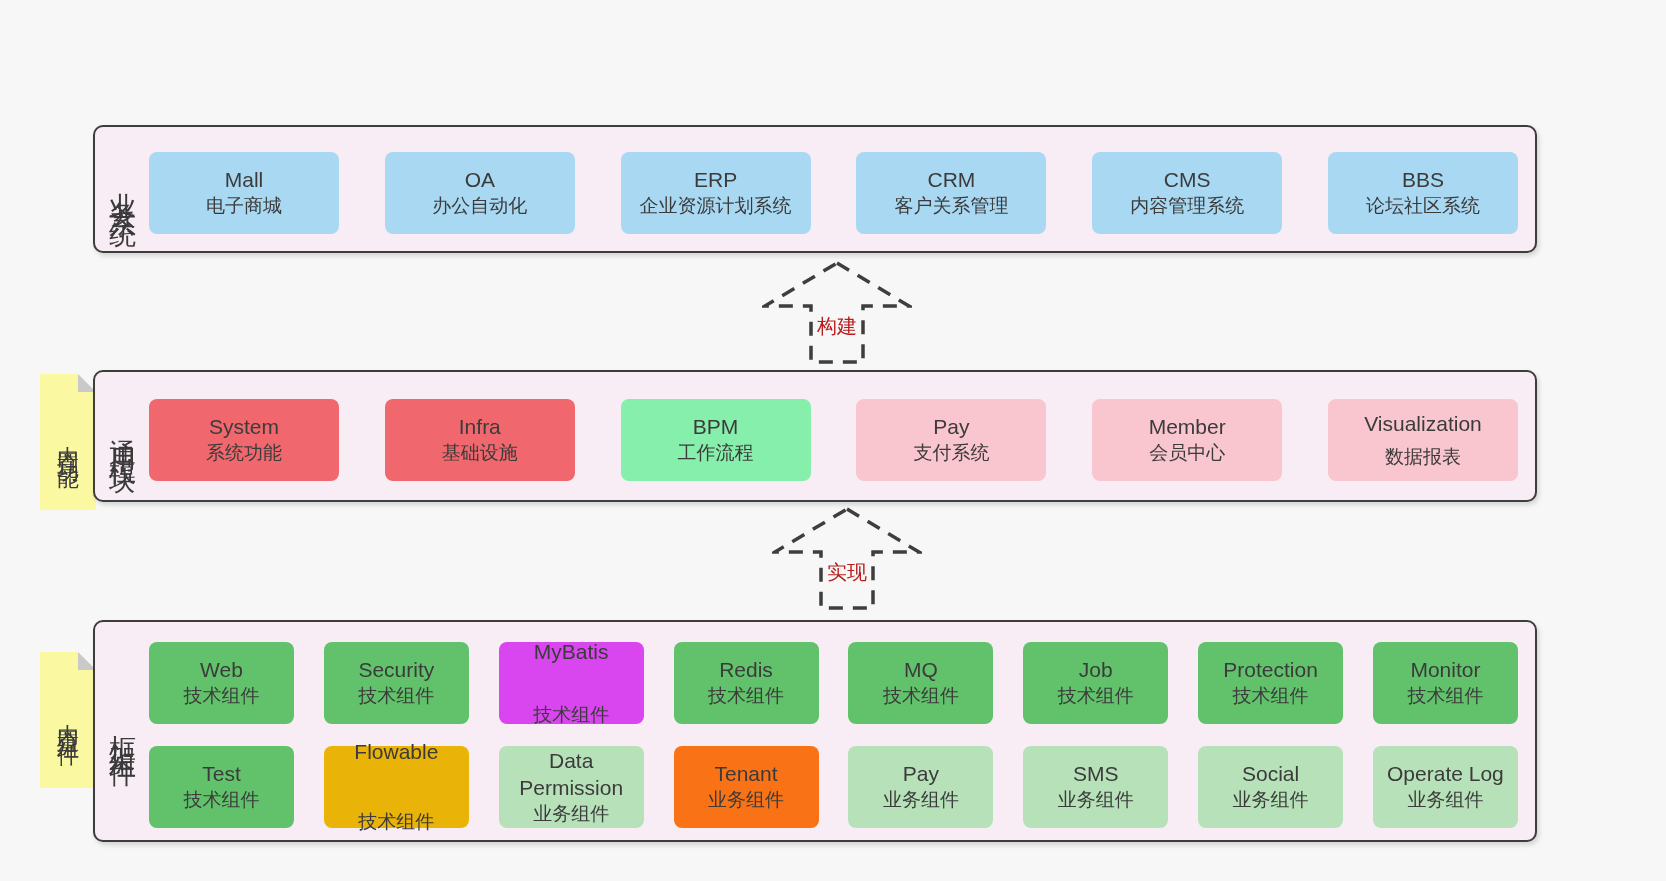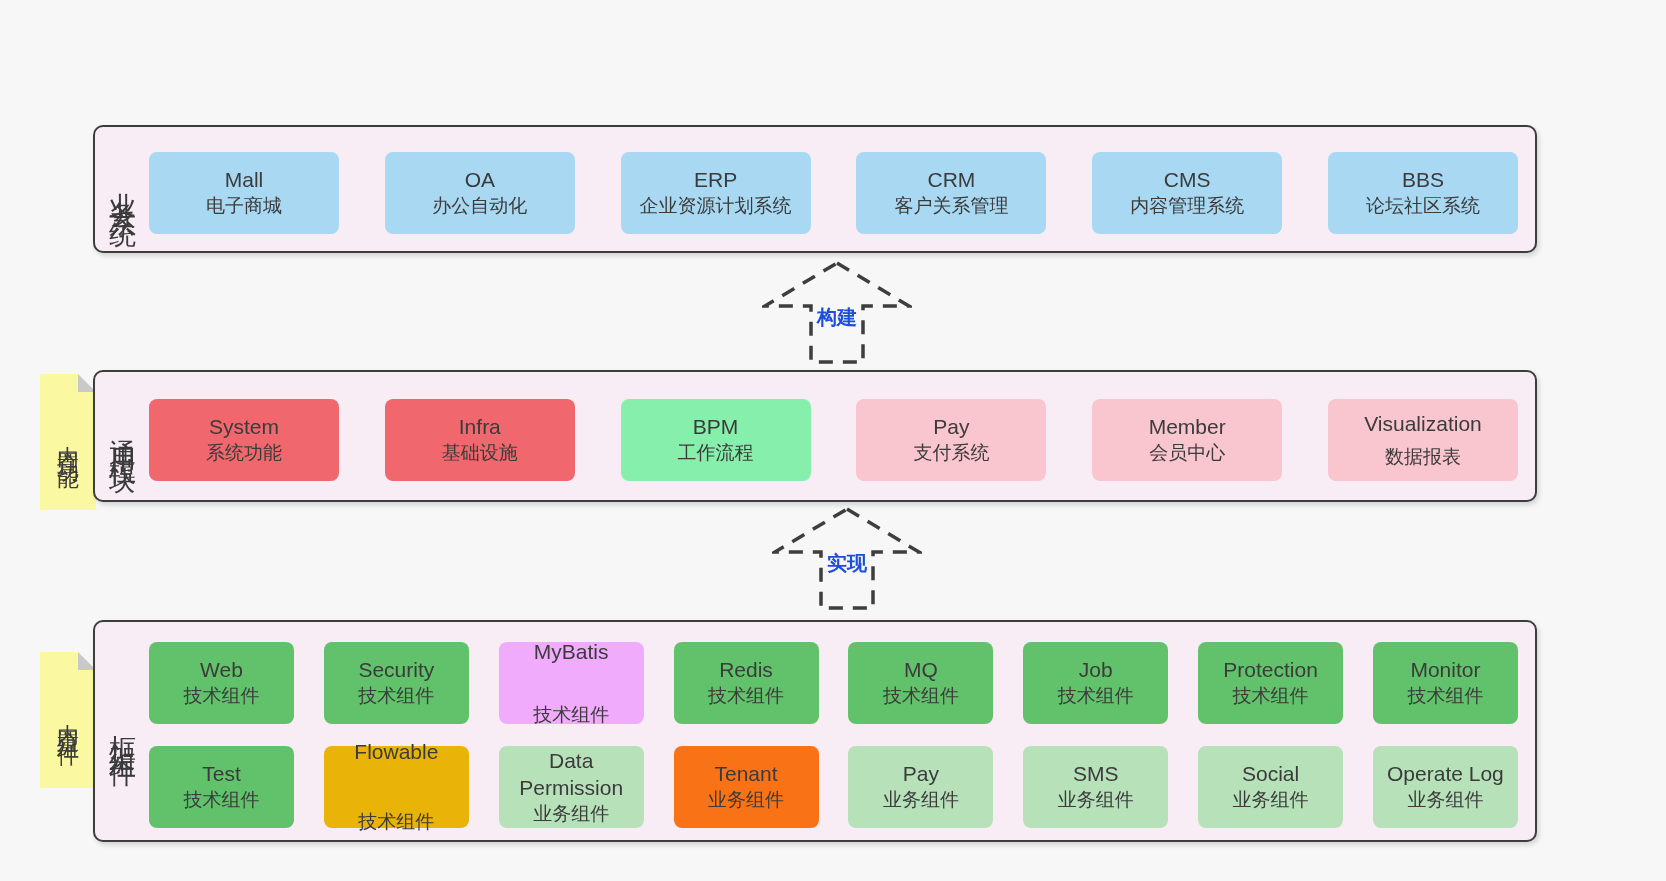--- a/index.html
+++ b/index.html
@@ -69,23 +69,23 @@
   
   .up-arrow { position:absolute; width:150px; height:106px; z-index:0; }
   #arrow-build     { left:762px; top:260px; }
   #arrow-implement { left:772px; top:506px; }
   .up-arrow svg { position:absolute; inset:0; }
   .up-arrow polygon {
     fill:none; stroke:#3e3e3e; stroke-width:3.5;
     stroke-dasharray:14 10;
   }
   .arrow-label {
-    position:absolute; left:50%; top:43px; transform:translateX(-50%);
+    position:absolute; left:50%; top:52px; transform:translateX(-50%);
     background:#f7f7f7; padding:1px 3px;
-    font-size:20px; color:#1d4ed8; white-space:nowrap;font-weight:bold;
+    font-size:20px; color:#b91c1c; white-space:nowrap;
   }
 </style>
 </head>
 <body>
 
 <div class="canvas">
 
   <div class="sticky" id="sticky-modules">
     <div class="fold"></div>
     <div class="sticky-text">
@@ -188,21 +188,21 @@
     <div class="rows">
       <div class="row cols8">
           <div class="box" style="background: rgb(98, 194, 107);">
             <div class="box-title">Web</div>
             <div class="box-sub">技术组件</div>
           </div>
           <div class="box" style="background: rgb(98, 194, 107);">
             <div class="box-title">Security</div>
             <div class="box-sub">技术组件</div>
           </div>
-          <div class="box" style="background: #f0abfc; gap: 37px;">
+          <div class="box" style="background: #d946ef; gap: 37px;">
             <div class="box-title">MyBatis</div>
             <div class="box-sub">技术组件</div>
           </div>
           <div class="box" style="background: rgb(98, 194, 107);">
             <div class="box-title">Redis</div>
             <div class="box-sub">技术组件</div>
           </div>
           <div class="box" style="background: rgb(98, 194, 107);">
             <div class="box-title">MQ</div>
             <div class="box-sub">技术组件</div>

